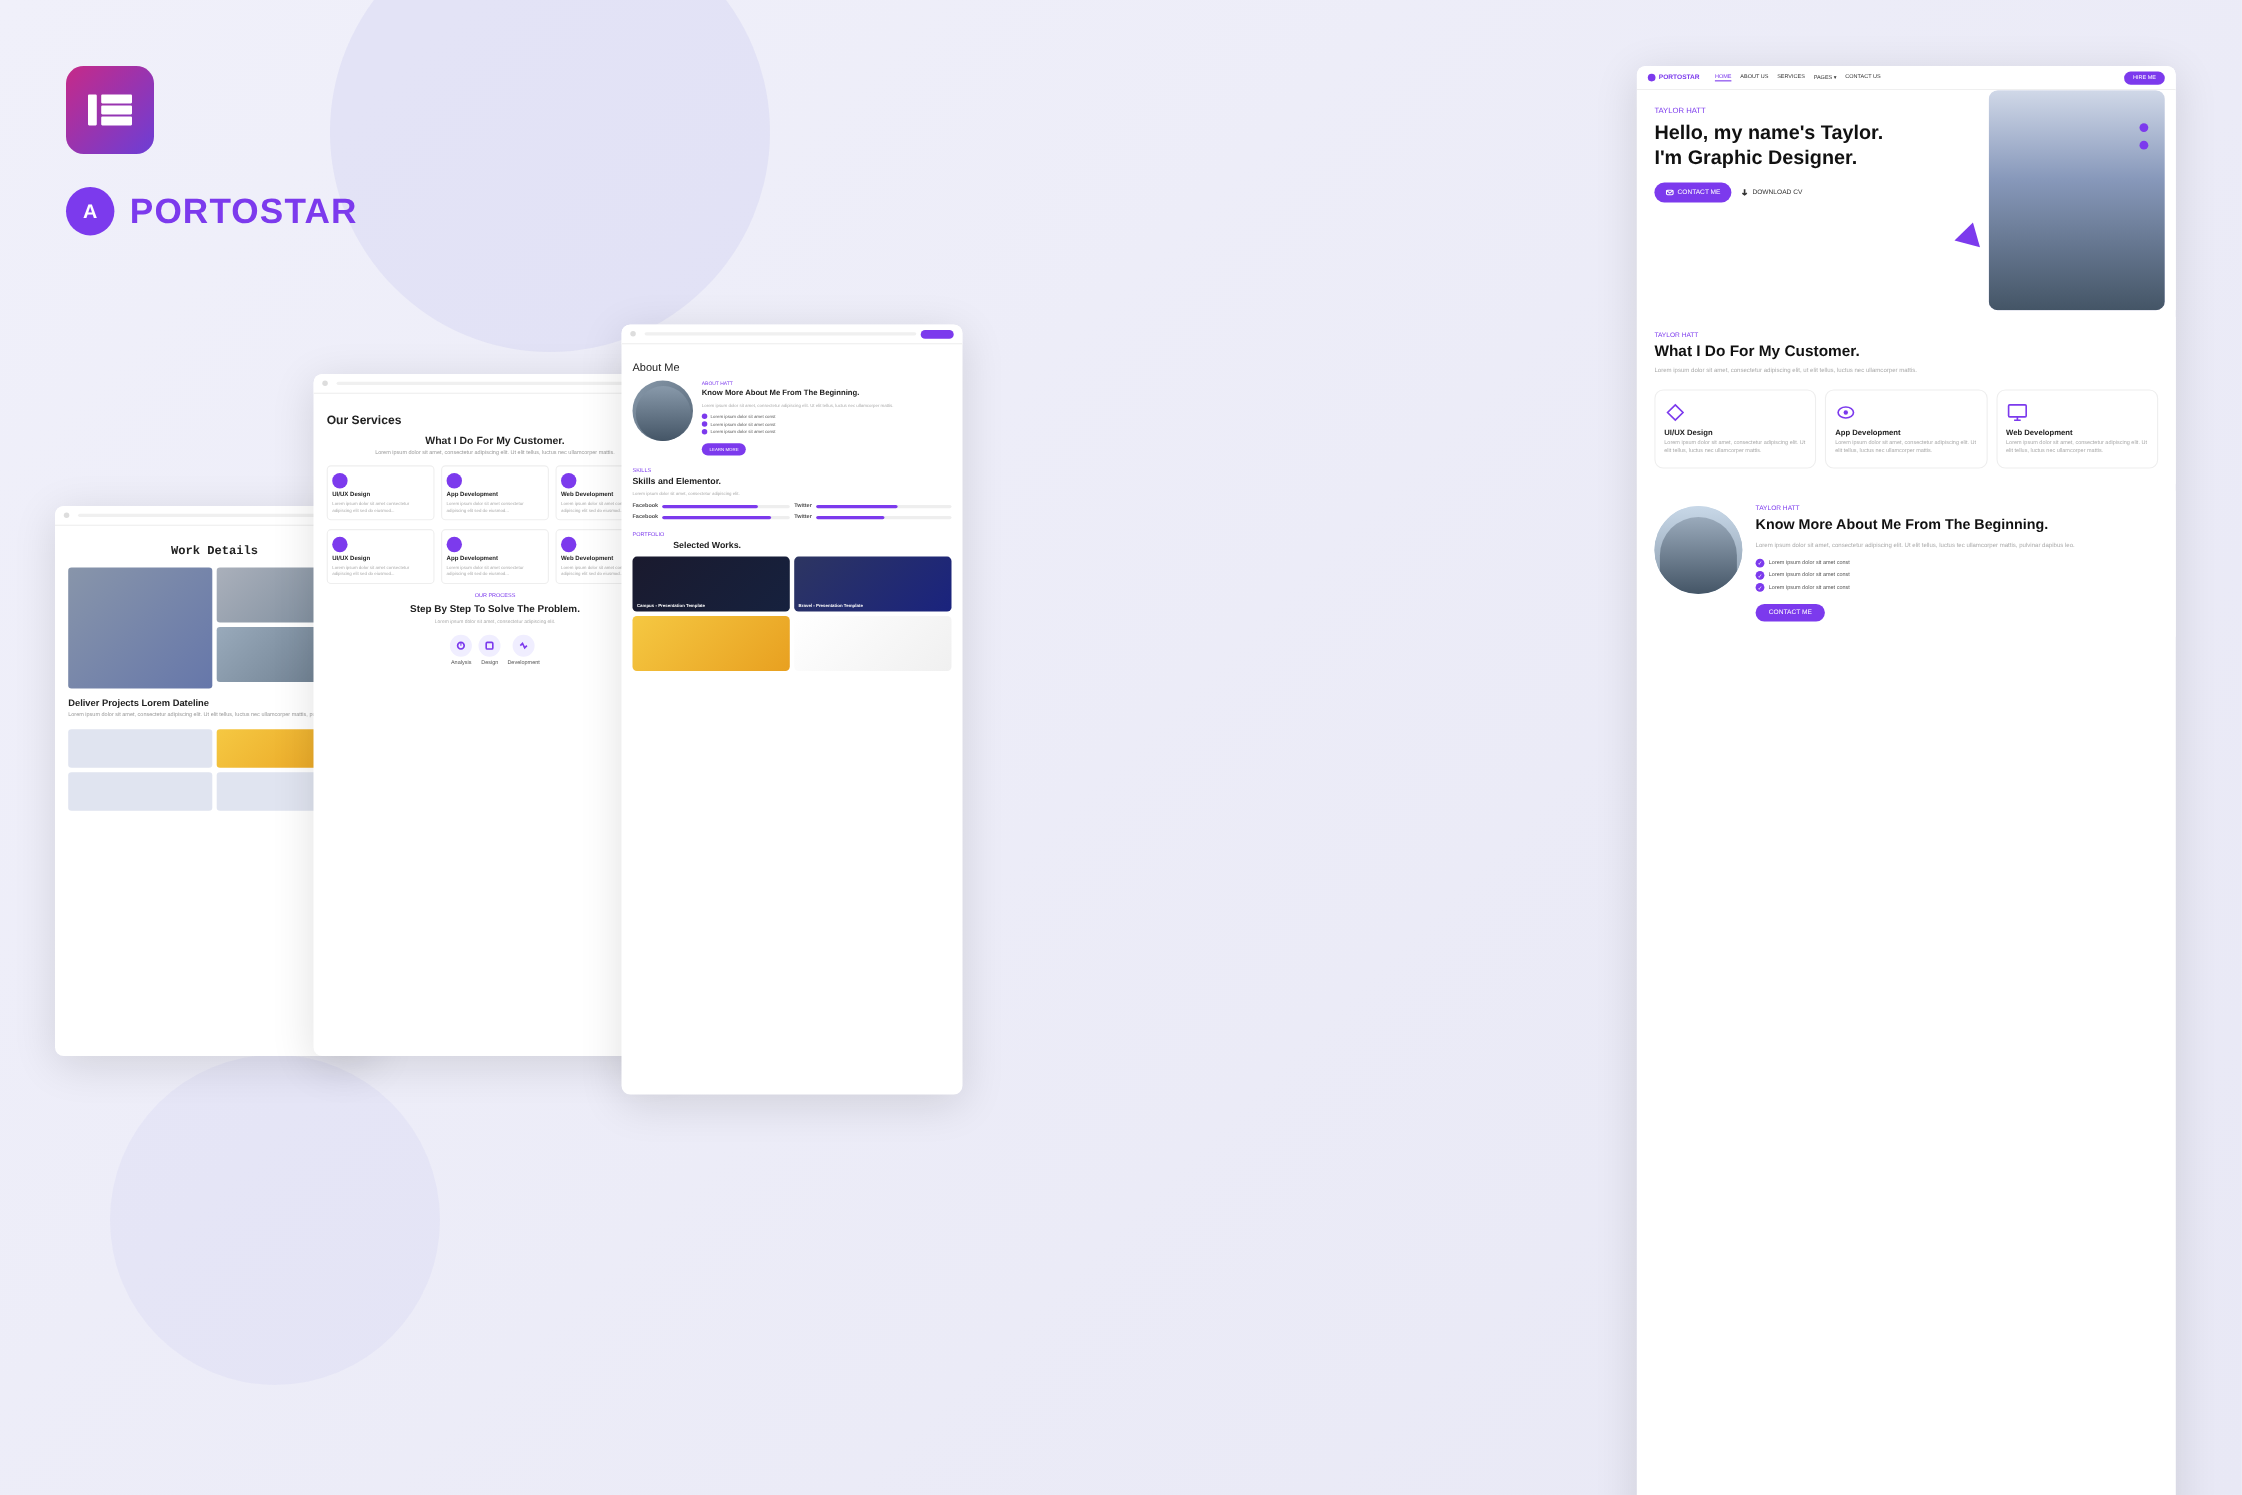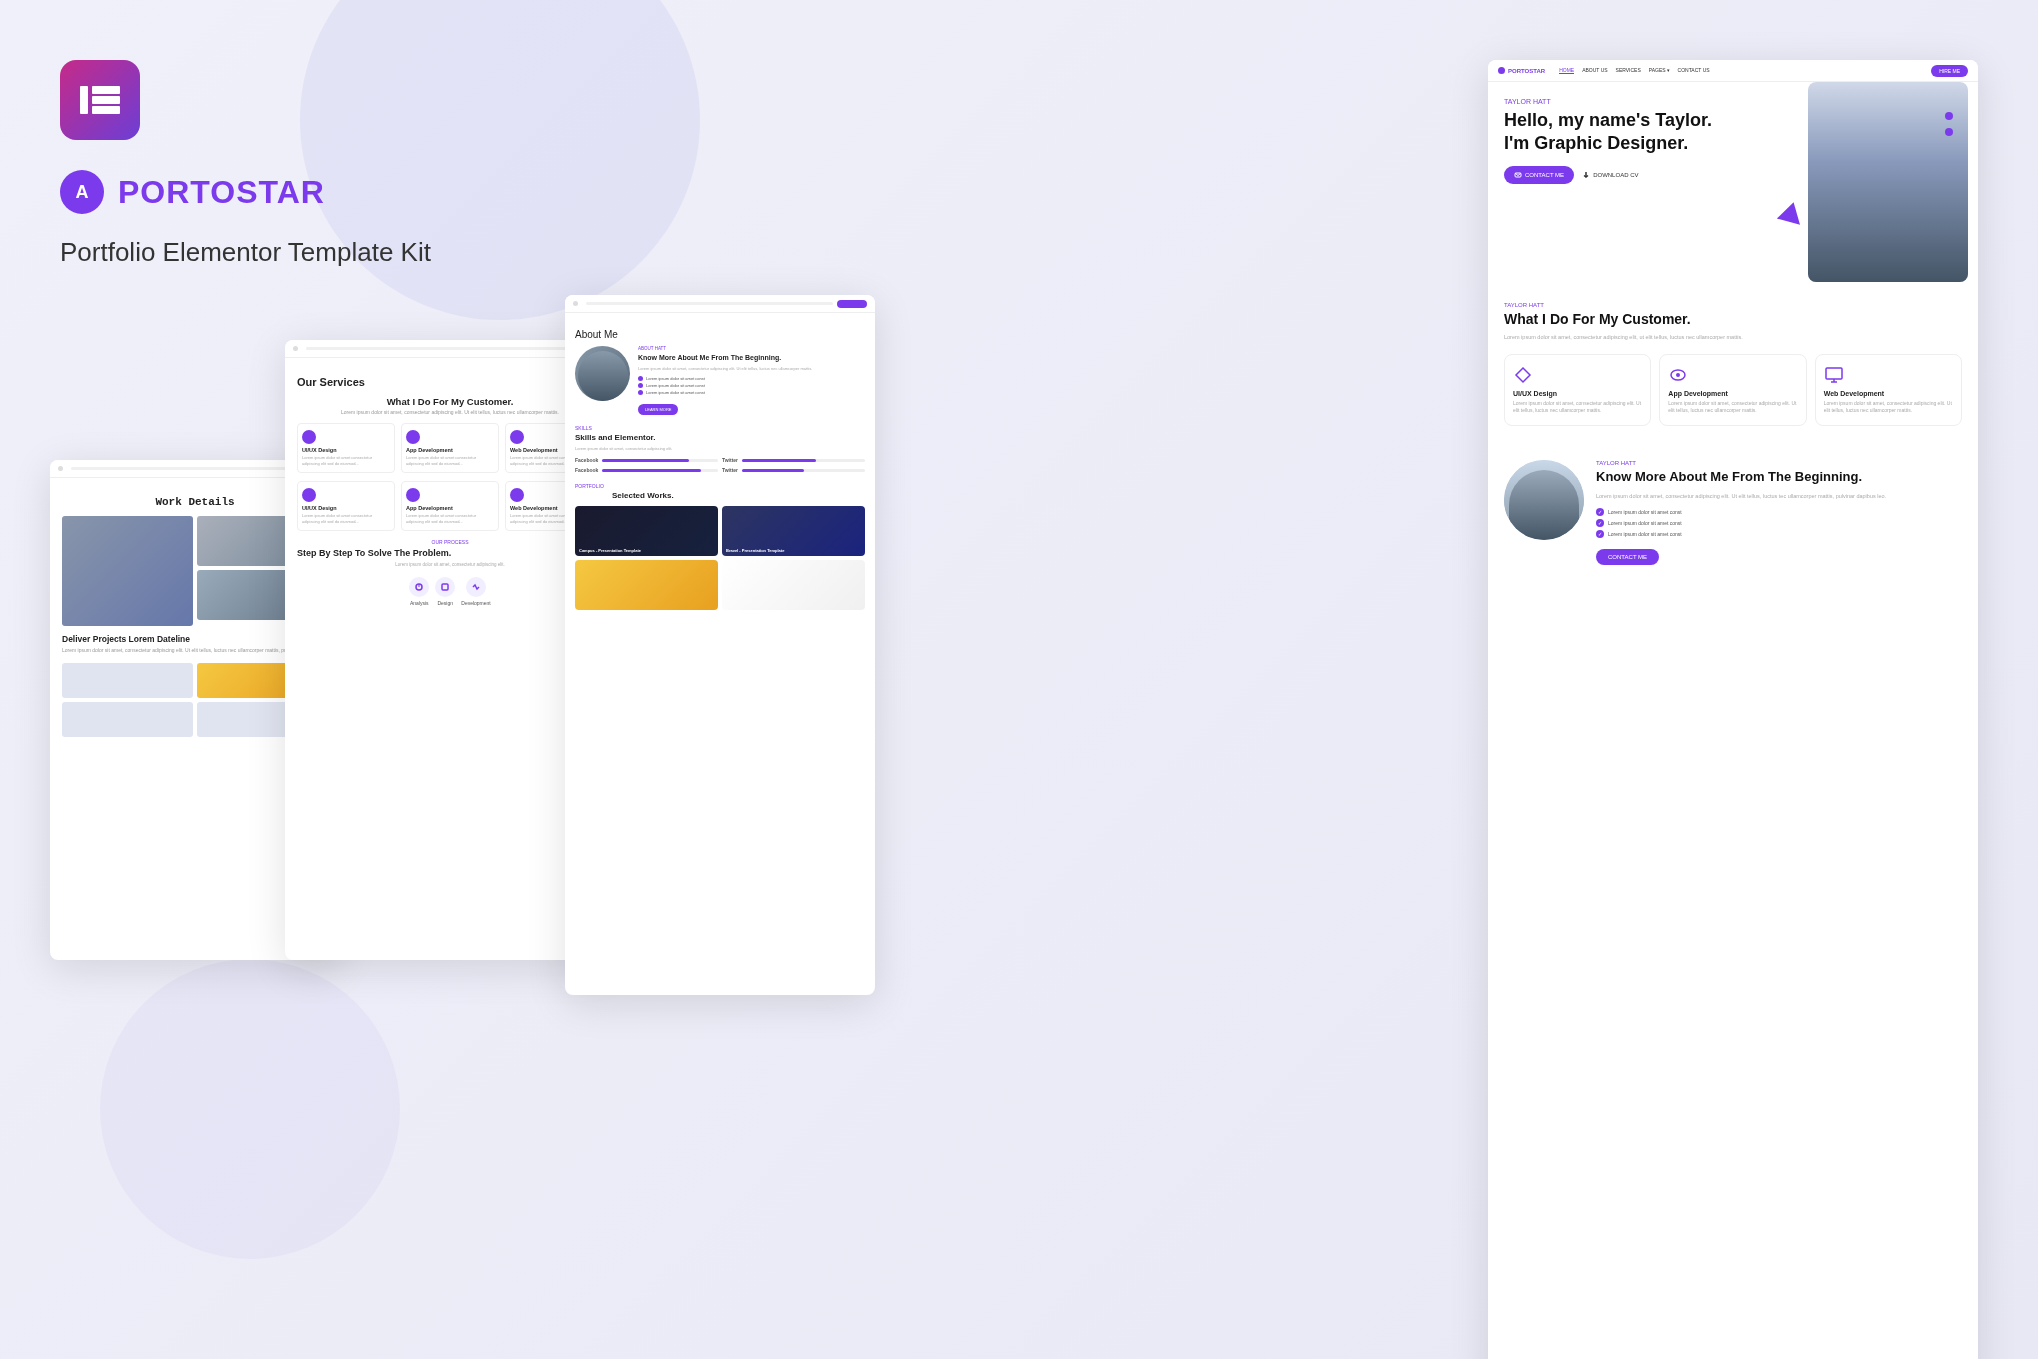--- a/index.html
+++ b/index.html
@@ -266,20 +266,21 @@
     .m2-process-label {
       font-size: 5px;
       color: #7c3aed;
       text-align: center;
       margin: 8px 0 3px;
     }
     .m2-process-title {
       font-size: 9px;
       font-weight: 700;
       color: #222;
+      text-align: center;
       margin-bottom: 4px;
     }
     .m2-process-text {
       font-size: 4.5px;
       color: #aaa;
       text-align: center;
       margin-bottom: 10px;
     }
     .process-steps {
       display: flex;
@@ -763,21 +764,20 @@
       </svg>
     </div>
 
     <div class="brand-row">
       <div class="brand-circle">
         <span>A</span>
       </div>
       <span class="brand-name">PORTOSTAR</span>
     </div>
 
-    <div class="tagline">Portfolio Elementor Template Kit</div>
   </div>
 
   <div class="mockup mockup-1">
     <div class="mockup-nav">
       <div class="mockup-nav-dot"></div>
       <div class="mockup-nav-line"></div>
       <div class="mockup-nav-btn"></div>
     </div>
     <div class="mockup-1-content">
       <div class="mockup-1-title">Work Details</div>

